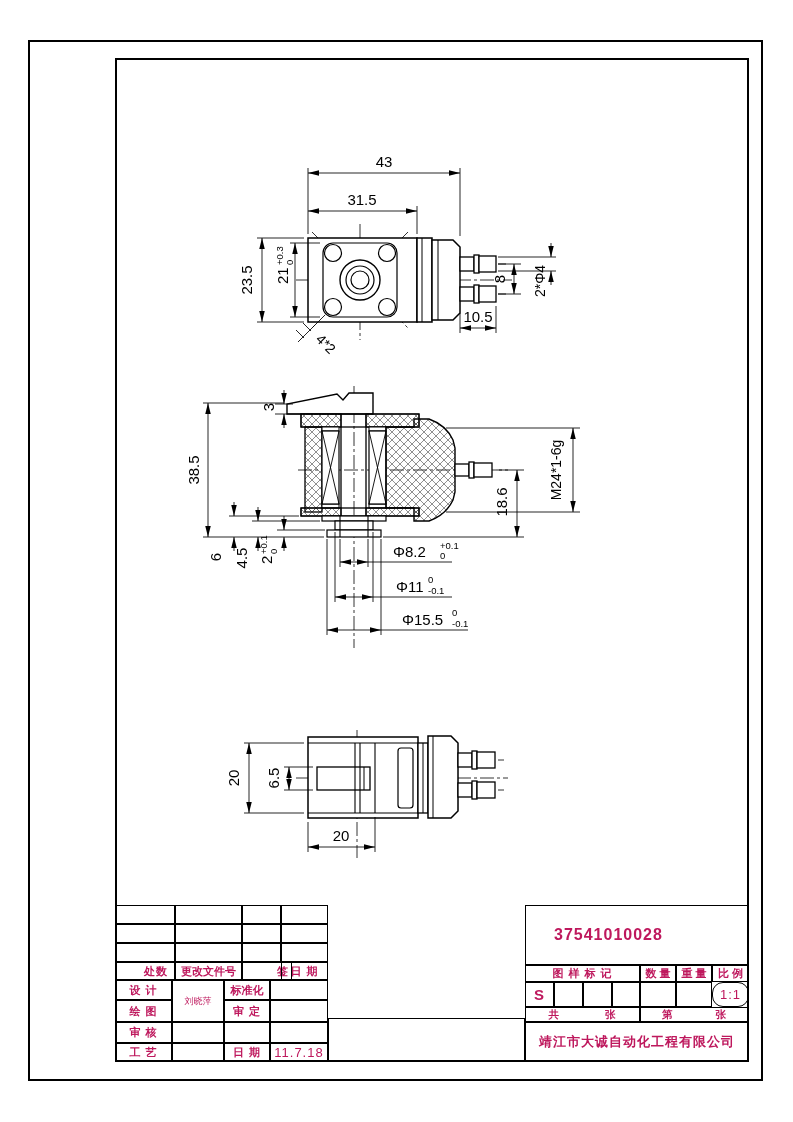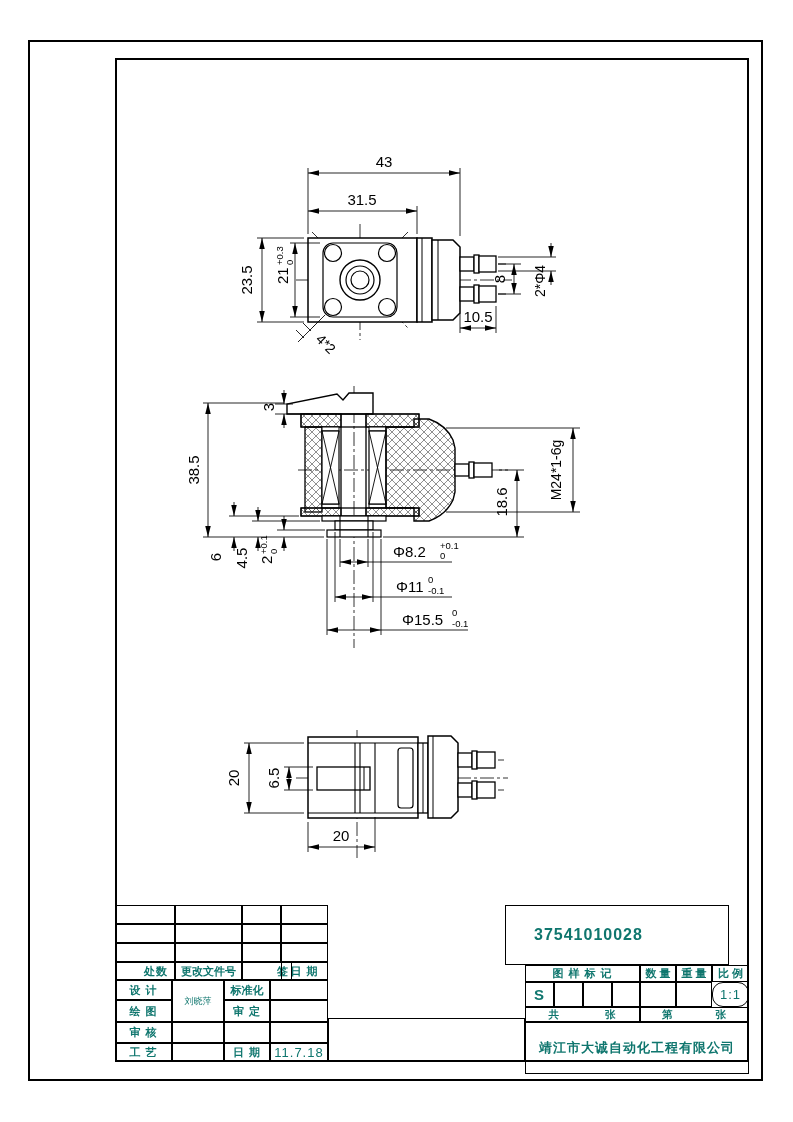--- a/index.html
+++ b/index.html
@@ -1,17 +1,17 @@
 <!DOCTYPE html>
 <html><head>
 <meta charset="utf-8">
 <style>
   html,body{margin:0;padding:0;background:#fff;}
   .page{position:relative;width:793px;height:1122px;background:#fff;overflow:hidden;
-        font-family:"Liberation Sans",sans-serif;color:#0f766e;}
+        font-family:"Liberation Sans",sans-serif;color:#be185d;}
   .border{position:absolute;box-sizing:border-box;border:2px solid #000;background:transparent;}
   .tblock{position:absolute;left:115px;top:905px;width:634px;height:157px;box-sizing:border-box;}
   .c{position:absolute;box-sizing:border-box;border:1px solid #000;display:flex;
      align-items:center;justify-content:center;font:bold 11px "Liberation Sans",sans-serif;
      letter-spacing:1px;white-space:nowrap;overflow:hidden;}
   .c.right{justify-content:flex-end;padding-right:6px;}
   .c.leftpad{justify-content:flex-start;padding-left:28px;}
   .pn{font:bold 16px "Liberation Sans",sans-serif;letter-spacing:1px;}
   .pname{font:normal 21px "Liberation Sans",sans-serif;letter-spacing:6px;}
   .small{font:normal 9px "Liberation Sans",sans-serif;letter-spacing:0;}
@@ -282,36 +282,36 @@
     <div class="c" style="left:109px;top:95px;width:46px;height:22px;">审 定</div>
     <div class="c" style="left:109px;top:117px;width:46px;height:21px;"></div>
     <div class="c" style="left:109px;top:138px;width:46px;height:19px;">日 期</div>
     <div class="c" style="left:155px;top:75px;width:58px;height:20px;"></div>
     <div class="c" style="left:155px;top:95px;width:58px;height:22px;"></div>
     <div class="c" style="left:155px;top:117px;width:58px;height:21px;"></div>
     <div class="c val" style="left:155px;top:138px;width:58px;height:19px;">11.7.18</div>
 
     <div class="c" style="left:213px;top:113px;width:197px;height:44px;"></div>
 
-    <div class="c pn leftpad" style="left:390px;top:0;width:224px;height:60px;">37541010028</div>
+    <div class="c pn leftpad" style="left:410px;top:0;width:224px;height:60px;">37541010028</div>
     <div class="c" style="left:410px;top:60px;width:115px;height:17px;">图 样 标 记</div>
     <div class="c" style="left:525px;top:60px;width:36px;height:17px;letter-spacing:0;">数 量</div>
     <div class="c" style="left:561px;top:60px;width:36px;height:17px;letter-spacing:0;">重 量</div>
     <div class="c" style="left:597px;top:60px;width:37px;height:17px;letter-spacing:0;">比 例</div>
     <div class="c markS" style="left:410px;top:77px;width:29px;height:25px;">S</div>
     <div class="c" style="left:439px;top:77px;width:29px;height:25px;"></div>
     <div class="c" style="left:468px;top:77px;width:29px;height:25px;"></div>
     <div class="c" style="left:497px;top:77px;width:28px;height:25px;"></div>
     <div class="c" style="left:525px;top:77px;width:36px;height:25px;"></div>
     <div class="c" style="left:561px;top:77px;width:36px;height:25px;"></div>
     <div class="c val" style="left:597px;top:77px;width:37px;height:25px;border-radius:11px;">1:1</div>
     <div class="c sheetrow" style="left:410px;top:102px;width:115px;height:15px;">
       <span>共</span>
       <span>张</span>
     </div>
     <div class="c sheetrow" style="left:525px;top:102px;width:109px;height:15px;">
       <span>第</span>
       <span>张</span>
     </div>
-    <div class="c val" style="left:410px;top:117px;width:224px;height:52px;font-weight:bold;letter-spacing:1px;">靖江市大诚自动化工程有限公司</div>
+    <div class="c val" style="left:410px;top:117px;width:224px;height:40px;font-weight:bold;letter-spacing:1px;">靖江市大诚自动化工程有限公司</div>
   </div>
 
 </div>
 
 </body></html>

